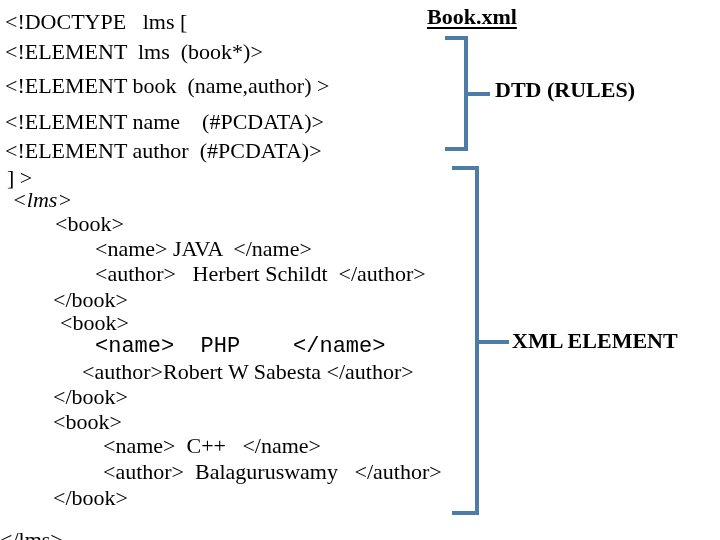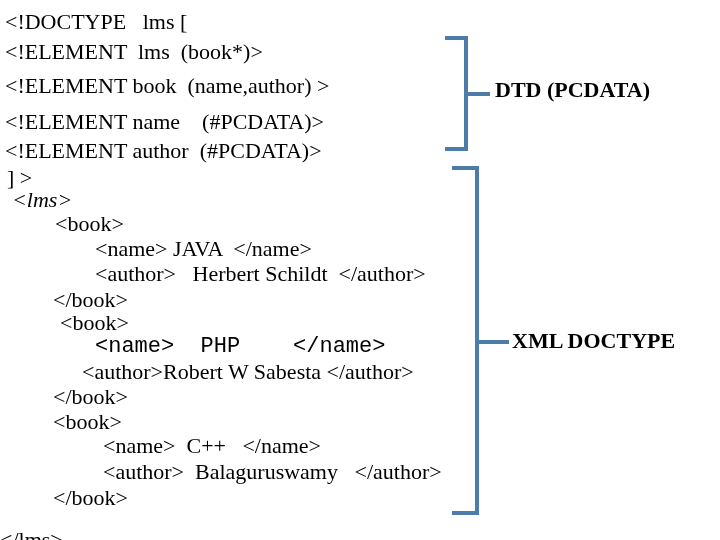--- a/index.html
+++ b/index.html
@@ -61,30 +61,31 @@
   <div class="code-line" style="left:60px;  top:311px;">&lt;book&gt;</div>
   <div class="code-line" style="left:95px;  top:335px;font-family:Liberation Mono, monospace;">&lt;name&gt;  PHP    &lt;/name&gt;</div>
   <div class="code-line" style="left:82px;  top:360px;">&lt;author&gt;Robert W Sabesta &lt;/author&gt;</div>
   <div class="code-line" style="left:53px;  top:385px;">&lt;/book&gt;</div>
   <div class="code-line" style="left:53px;  top:410px;">&lt;book&gt;</div>
   <div class="code-line" style="left:103px; top:434px;">&lt;name&gt;  C++   &lt;/name&gt;</div>
   <div class="code-line" style="left:103px; top:460px;">&lt;author&gt;  Balaguruswamy   &lt;/author&gt;</div>
   <div class="code-line" style="left:53px;  top:486px;">&lt;/book&gt;</div>
   <div class="code-line" style="left:0px;   top:508px;margin-top:20px;">&lt;/lms&gt;</div>
 
+  <div class="label filename" style="left:427px; top:5px;">Book.xml</div>
 
   <div>
     <div class="seg" style="left:445px; top:36px;  width:23px; height:4px;"></div>
     <div class="seg" style="left:464px; top:36px;  width:4px;  height:115px;"></div>
     <div class="seg" style="left:445px; top:147px; width:23px; height:4px;"></div>
     <div class="seg" style="left:466px; top:92px;  width:24px; height:4px;"></div>
   </div>
-  <div class="label" style="left:495px; top:78px;">DTD (PCDATA)</div>
+  <div class="label" style="left:495px; top:78px;">DTD (RULES)</div>
 
   <div>
     <div class="seg" style="left:452px; top:166px; width:27px; height:4px;"></div>
     <div class="seg" style="left:475px; top:166px; width:4px;  height:349px;"></div>
     <div class="seg" style="left:452px; top:511px; width:27px; height:4px;"></div>
     <div class="seg" style="left:477px; top:340px; width:32px; height:4px;"></div>
   </div>
-  <div class="label" style="left:512px; top:329px;">XML DOCTYPE</div>
+  <div class="label" style="left:512px; top:329px;">XML ELEMENT</div>
 
 </div>
 
 </body></html>

